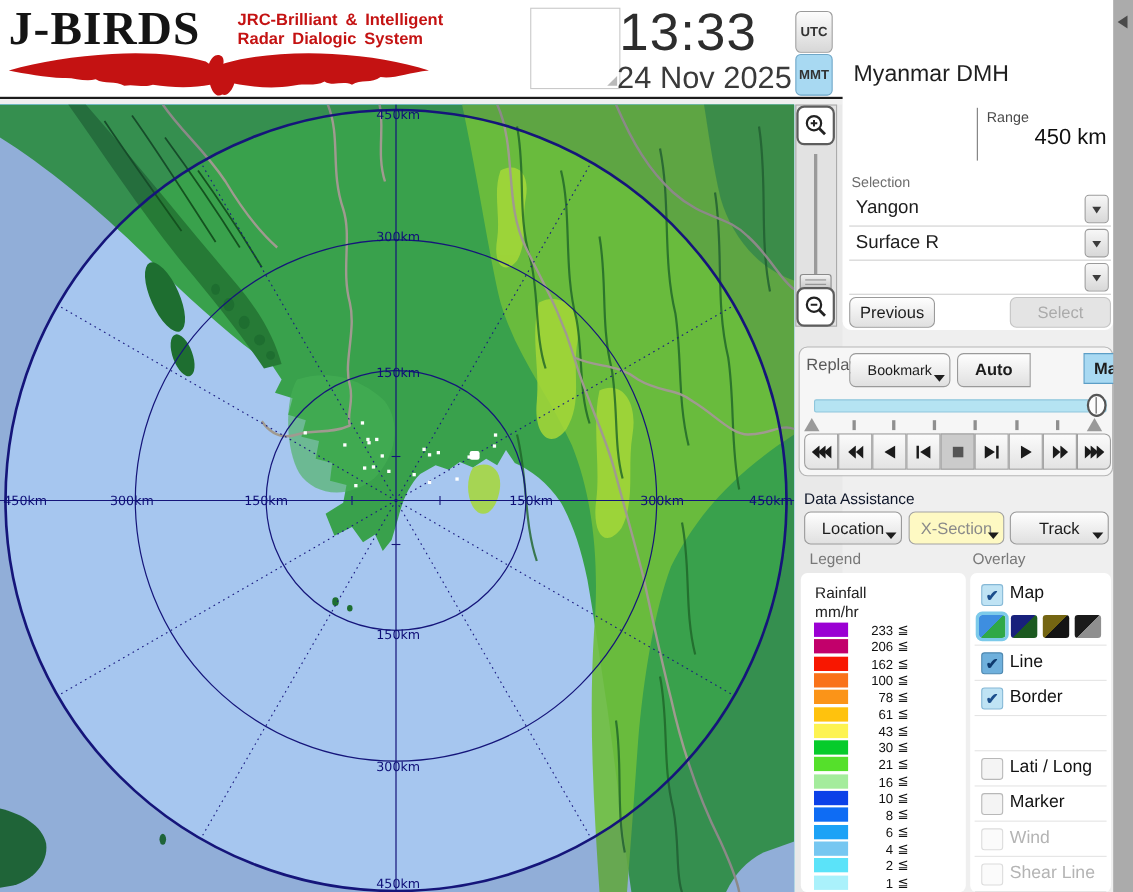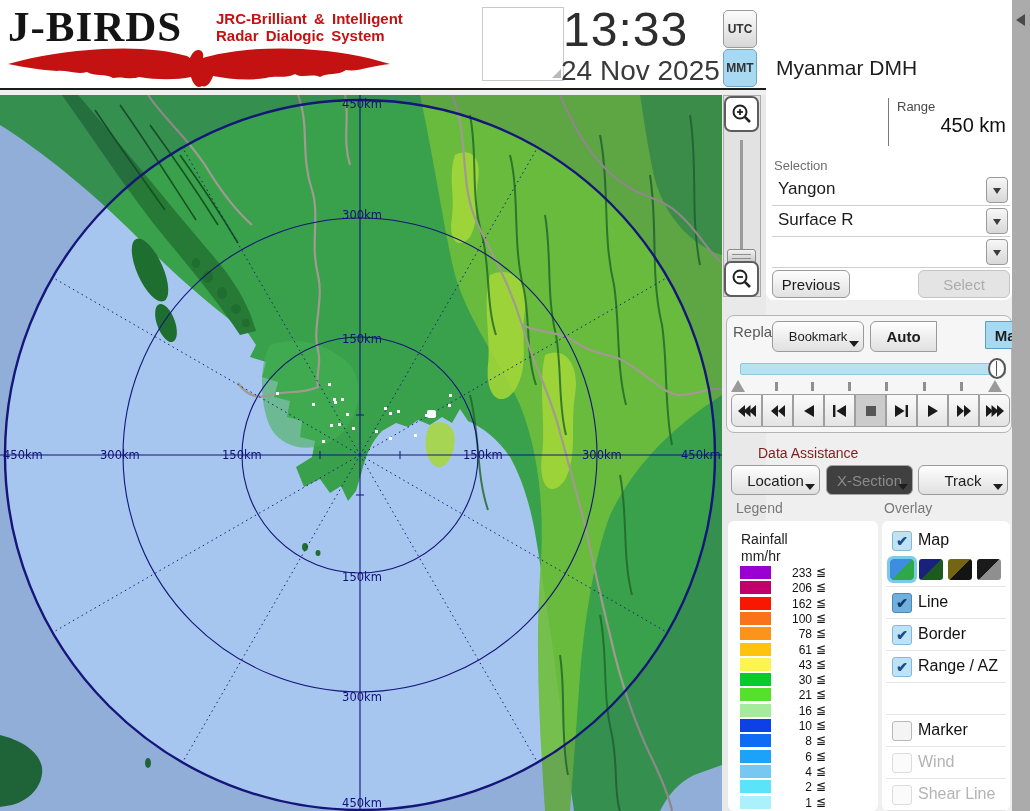--- a/index.html
+++ b/index.html
@@ -52,38 +52,38 @@
   .sel-label{left:774px;top:158px;font-size:13px;color:#6e6e6e;}
   .sel-row{left:772px;width:238px;height:29px;border-bottom:1px solid #cfcfcf;background:#fff;}
   .sel-text{position:absolute;left:6px;top:3px;font-size:17px;color:#1c1c1c;}
   .dd-btn{position:absolute;right:2px;top:1px;width:22px;height:26px;border:1px solid #9a9a9a;border-radius:4px;
           background:linear-gradient(#f7f7f7,#d8d8d8);box-sizing:border-box;}
   .dd-btn:after{content:"";position:absolute;left:6px;top:10px;border-left:4px solid transparent;
                 border-right:4px solid transparent;border-top:6px solid #3c3c3c;}
   .btn{border:1px solid #9a9a9a;border-radius:6px;background:linear-gradient(#fefefe,#e0e0e0);
        display:flex;align-items:center;justify-content:center;font-size:15px;color:#1c1c1c;box-sizing:border-box;}
   .btn-disabled{background:#E4E4E4;color:#ABABAB;border-color:#C4C4C4;}
-  .btn-pressed{background:#404040;color:#8A8A8A;border-color:#A3A3A3;}
+  .btn-pressed{background:#fef9c3;color:#8A8A8A;border-color:#A3A3A3;}
   .corner-tri:after{content:"";position:absolute;right:4px;bottom:4px;border-left:5px solid transparent;
                     border-right:5px solid transparent;border-top:6px solid #1d1d1d;}
   
   .replay-card{left:726px;top:315px;width:286px;height:118px;background:#F6F6F6;border:1px solid #b5b5b5;border-radius:8px;box-sizing:border-box;}
   .replay-label{left:733px;top:323px;font-size:15px;color:#5a5a5a;}
   .seg-active{background:#A8D9F2;border-color:#5C9EC6;}
   .slider-track{left:740px;top:363px;width:266px;height:12px;background:#B5E3F2;border:1px solid #8FC6DC;border-radius:2px;box-sizing:border-box;}
   .slider-thumb{left:988px;top:358px;width:18px;height:21px;background:#fdfdfd;border:2px solid #555;border-radius:50%;box-sizing:border-box;}
   .slider-thumb:before{content:"";position:absolute;left:6px;top:1px;width:1px;height:15px;background:#555;}
   .tick{top:382px;width:3px;height:9px;background:#8f8f8f;position:absolute;}
   .tick-tri{top:380px;width:0;height:0;position:absolute;border-left:7px solid transparent;
             border-right:7px solid transparent;border-bottom:12px solid #9a9a9a;}
   .tp-btn{top:394px;width:31px;height:33px;border:1px solid #9e9e9e;background:linear-gradient(#fbfbfb,#e3e3e3);
           display:flex;align-items:center;justify-content:center;box-sizing:border-box;}
   .tp-active{background:#CBCBCB;}
   
-  .da-label{left:758px;top:445px;font-size:14px;color:#7f1d1d;}
+  .da-label{left:731px;top:445px;font-size:14px;color:#0f172a;}
   
   .sec-head{font-size:14px;color:#787878;}
   .legend-card{left:728px;top:521px;width:150px;height:290px;border-radius:6px;overflow:hidden;}
   .legend-unit{position:absolute;left:13px;font-size:14px;color:#222;}
   .lg-row{position:absolute;left:0;width:150px;height:14px;}
   .lg-sw{position:absolute;left:12px;top:0;width:31px;height:13px;}
   .lg-val{position:absolute;left:46px;top:0;width:38px;text-align:right;font-size:12px;color:#111;}
   .lg-le{position:absolute;left:88px;top:-1px;font-size:12px;color:#111;}
   
   .overlay-card{left:882px;top:521px;width:128px;height:290px;border-radius:6px;overflow:hidden;}
@@ -536,25 +536,25 @@
   <div class="ov-row" style="top:68px;">
     <span class="cb cb-on cb-line"></span>
     <span class="ov-label">Line</span>
   </div>
   <div class="ov-sep" style="top:97px;"></div>
   <div class="ov-row" style="top:100px;">
     <span class="cb cb-on"></span>
     <span class="ov-label">Border</span>
   </div>
   <div class="ov-sep" style="top:129px;"></div>
-  <div class="ov-row" style="top:132px;">
-    <span class="cb cb-on"></span>
-    <span class="ov-label">Range / AZ</span>
-  </div>
   <div class="ov-sep" style="top:161px;"></div>
+  <div class="ov-row" style="top:164px;">
+    <span class="cb cb-off"></span>
+    <span class="ov-label">Lati / Long</span>
+  </div>
   <div class="ov-sep" style="top:193px;"></div>
   <div class="ov-row" style="top:196px;">
     <span class="cb cb-off"></span>
     <span class="ov-label">Marker</span>
   </div>
   <div class="ov-sep" style="top:225px;"></div>
   <div class="ov-row" style="top:228px;">
     <span class="cb cb-dis"></span>
     <span class="ov-label ov-label-dis">Wind</span>
   </div>

